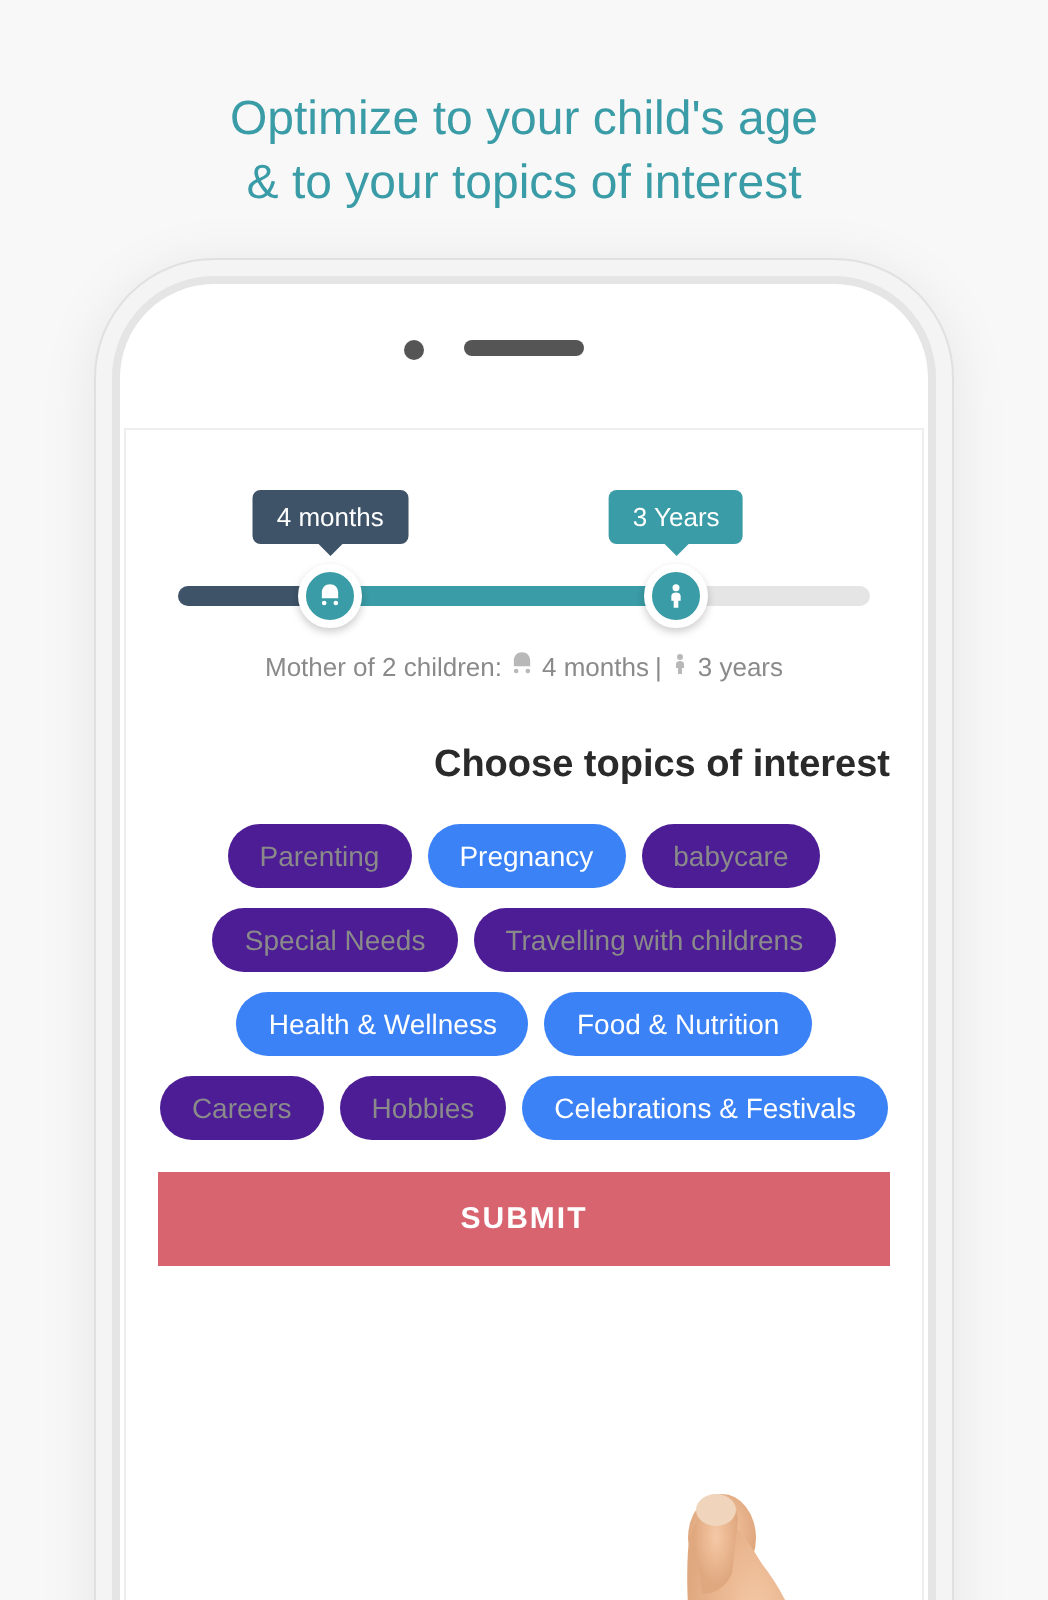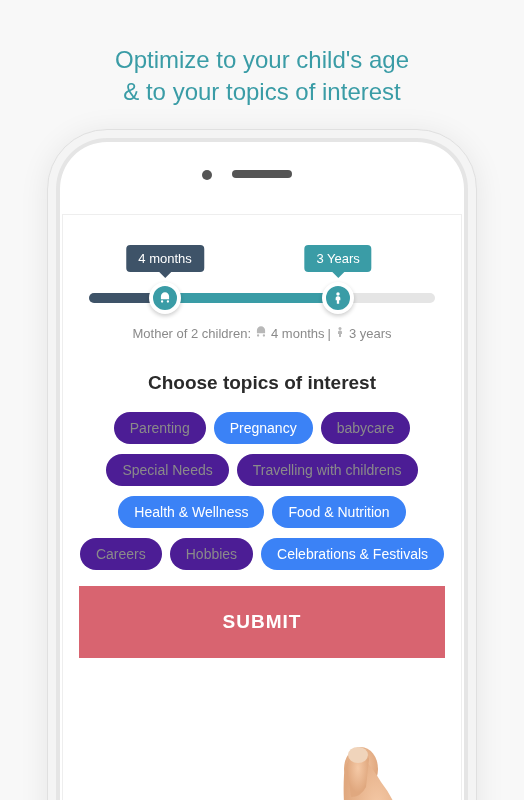--- a/index.html
+++ b/index.html
@@ -124,21 +124,21 @@
     color: #8a8a8a;
     margin-top: 22px;
     display:flex;
     align-items:center;
     justify-content:center;
     gap:3px;
     flex-wrap: wrap;
   }
   .summary .mini-icon { color:#b8b8b8; font-size:14px; }
   .section-title {
-    text-align: center;
+    text-align: right;
     font-size: 19px;
     font-weight: 600;
     color: #2a2a2a;
     margin: 30px 0 18px;
   }
   .chips {
     display: flex;
     flex-wrap: wrap;
     justify-content: center;
     gap: 10px 8px;
@@ -155,22 +155,22 @@
   .chip.active {
     background: #3b82f6;
     color: #fff;
   }
   .submit {
     margin-top: 16px;
     width: 100%;
     background: #d86470;
     color: #fff;
     border: none;
-    padding: 25px;
-    font-size: 19px;
+    padding: 15px;
+    font-size: 15px;
     font-weight: 600;
     letter-spacing: 1px;
     cursor: pointer;
   }
   .finger {
     position: absolute;
     bottom: -10px;
     right: 40px;
     width: 100px;
     height: 140px;

